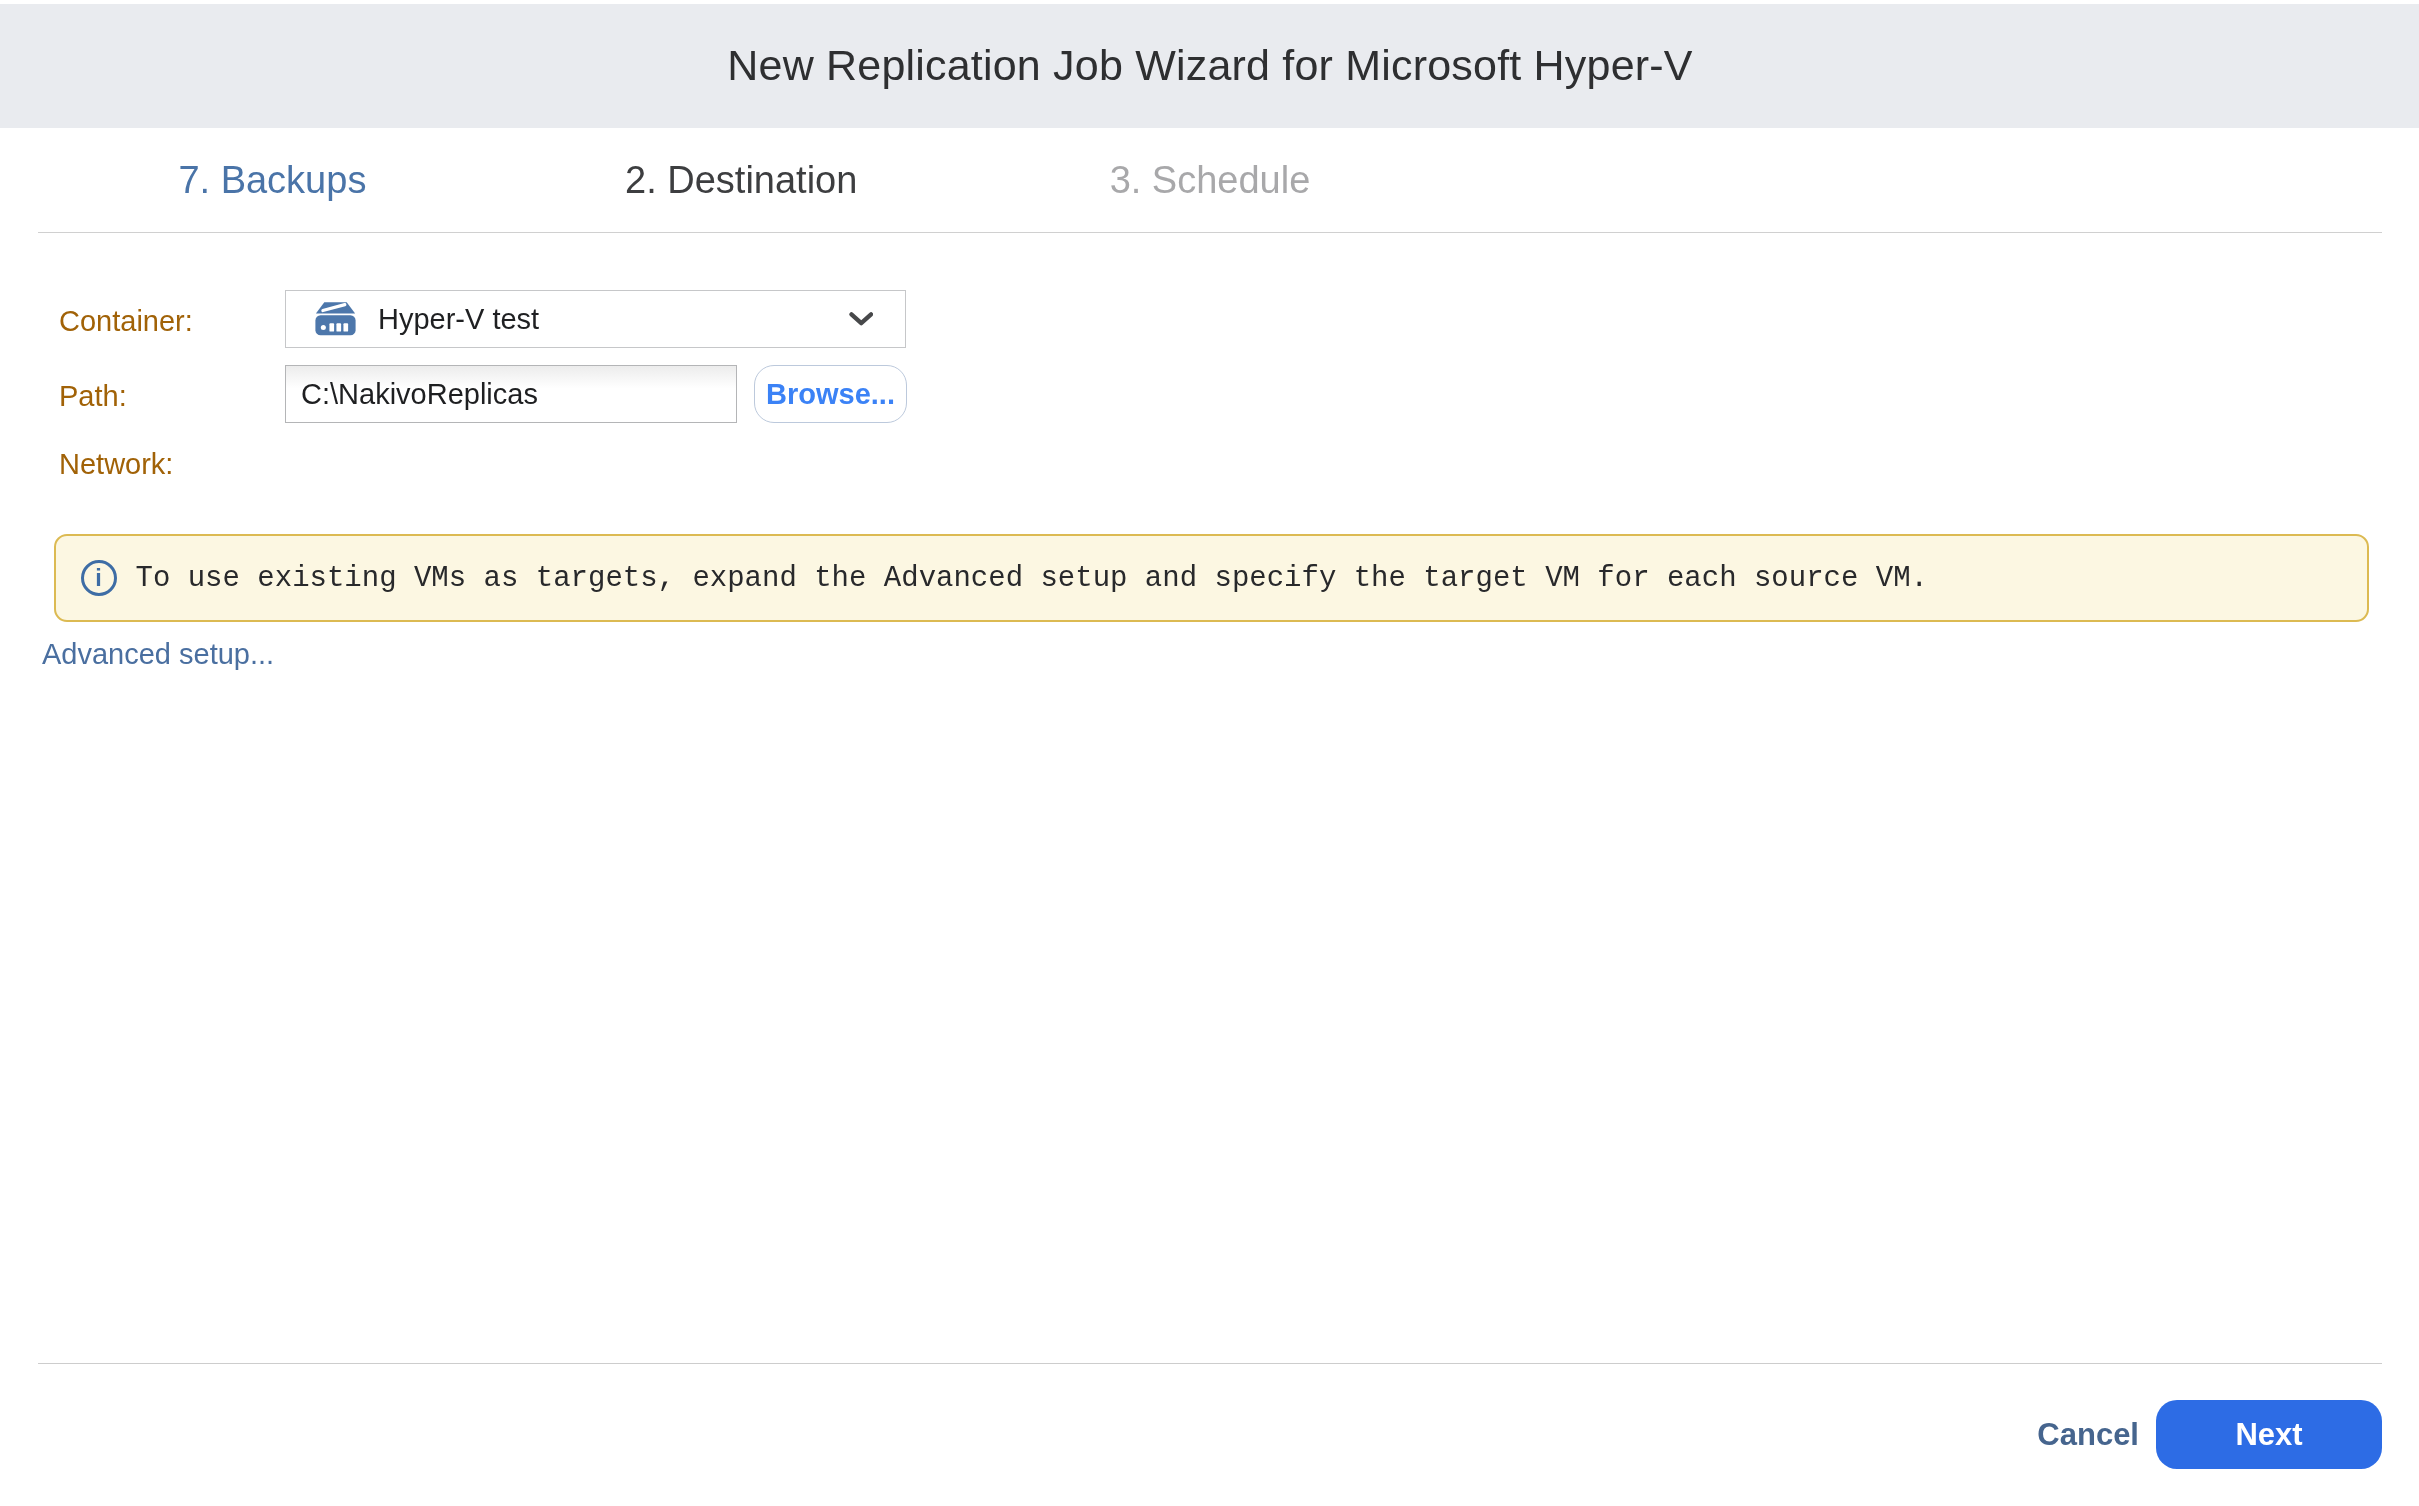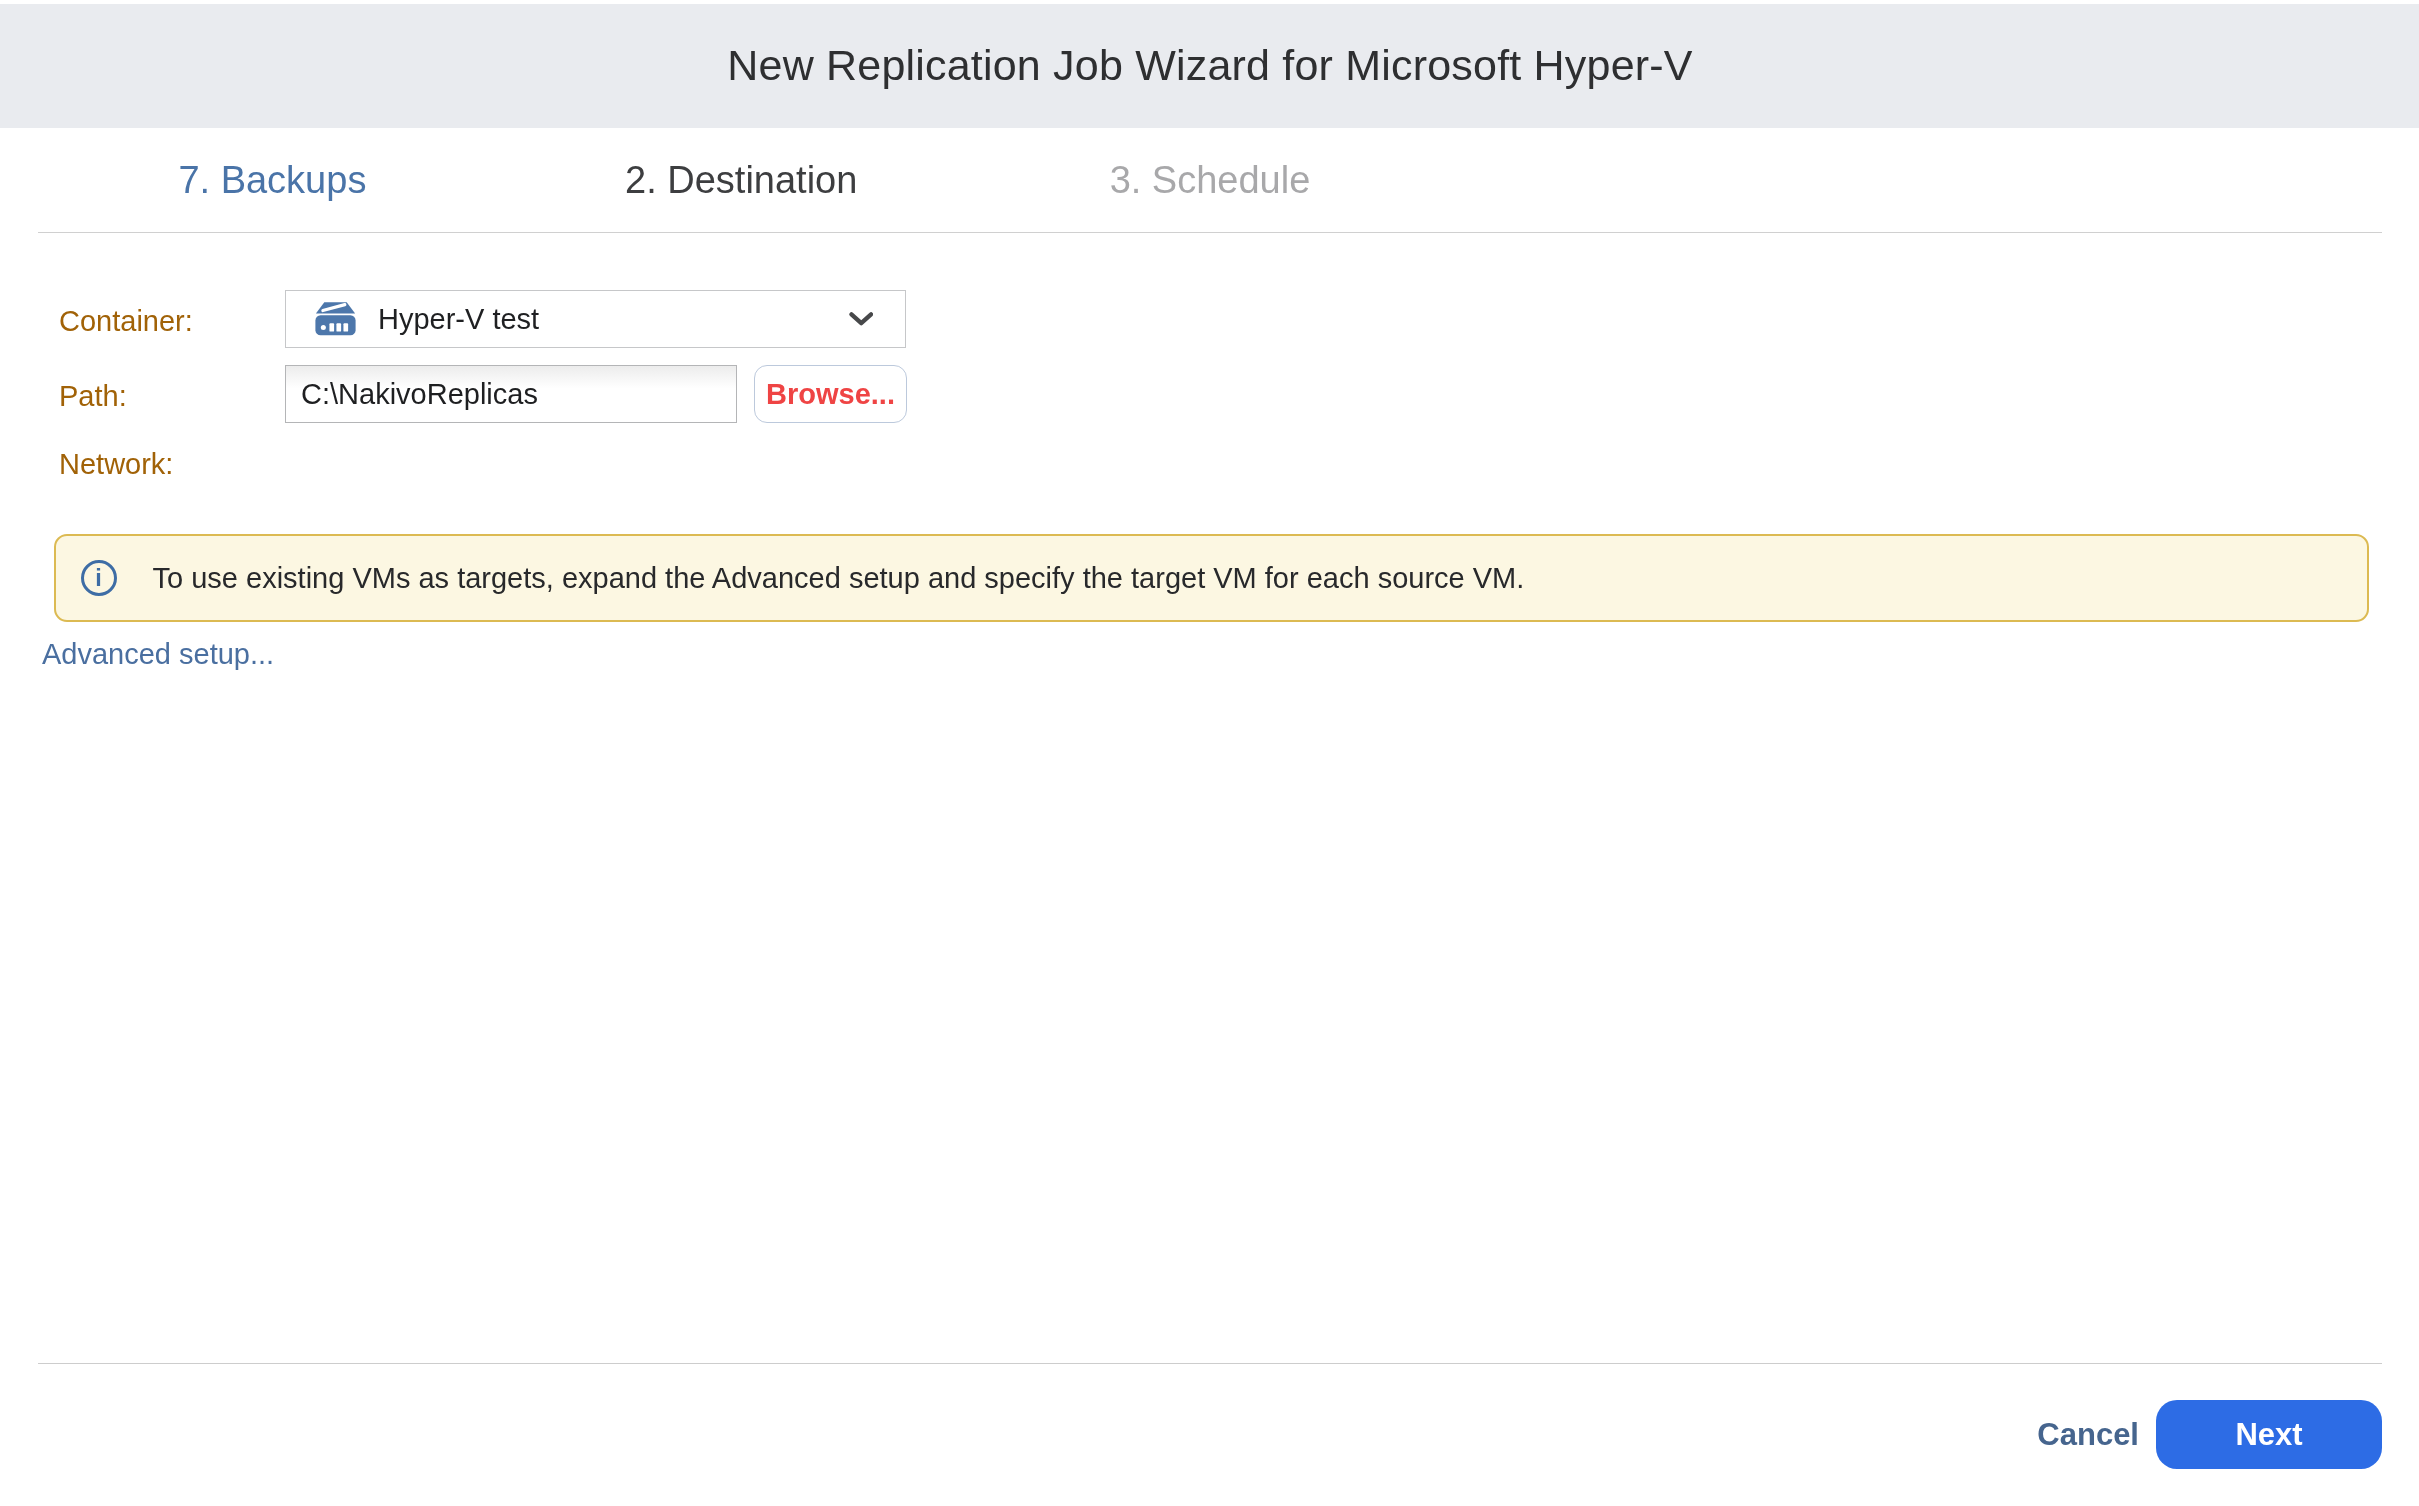--- a/index.html
+++ b/index.html
@@ -50,41 +50,41 @@
 
   .path-input {
     position:absolute; left:285px; top:0; width:452px; height:58px;
     border:1.9px solid #b4b5b7; font-family:"Liberation Sans", sans-serif;
     font-size:29px; color:#1e1f21; padding:0 15px;
     background:linear-gradient(#ececec, #ffffff 40%);
     outline:none;
   }
   .browse-btn {
     position:absolute; left:754px; top:0; width:153px; height:58px;
-    border:1.9px solid #bcc9dc; border-radius:13px; background:#ffffff;
+    border:1.9px solid #bcc9dc; border-radius:20px; background:#ffffff;
     font-family:"Liberation Sans", sans-serif;
-    font-size:29px; font-weight:bold; color:#ef4444;
+    font-size:29px; font-weight:bold; color:#3b82f6;
     display:flex; align-items:center; justify-content:center; cursor:pointer;
   }
 
   .row-network .select-box { height:60px; padding-left:30px; }
   .row-network .select-text { font-size:29px; font-style:italic; color:#232427; }
 
   
   .banner {
     position:absolute; left:54px; top:534px; width:2315px; height:88px;
     background:#fcf7e2; border:2.8px solid #dcba52; border-radius:13px;
     display:flex; align-items:center; padding-left:24.5px;
   }
   .info-icon {
     width:36px; height:36px; border:3.8px solid #3e6da5; border-radius:50%;
     display:flex; align-items:center; justify-content:center;
     color:#3e6da5; font-size:23.5px; font-weight:600; flex:0 0 auto;
   }
-  .banner-text { margin-left:36px; font-size:29px; color:#28292b; }
+  .banner-text { margin-left:19px; font-size:29px; color:#28292b;font-family:Liberation Mono, monospace; }
 
   
   .advanced-link {
     position:absolute; left:42px; top:638px;
     font-size:29px; color:#4a6fa0; cursor:pointer;
   }
 
   
   .footer-divider {
     position:absolute; left:38px; right:38px; top:1363px;

